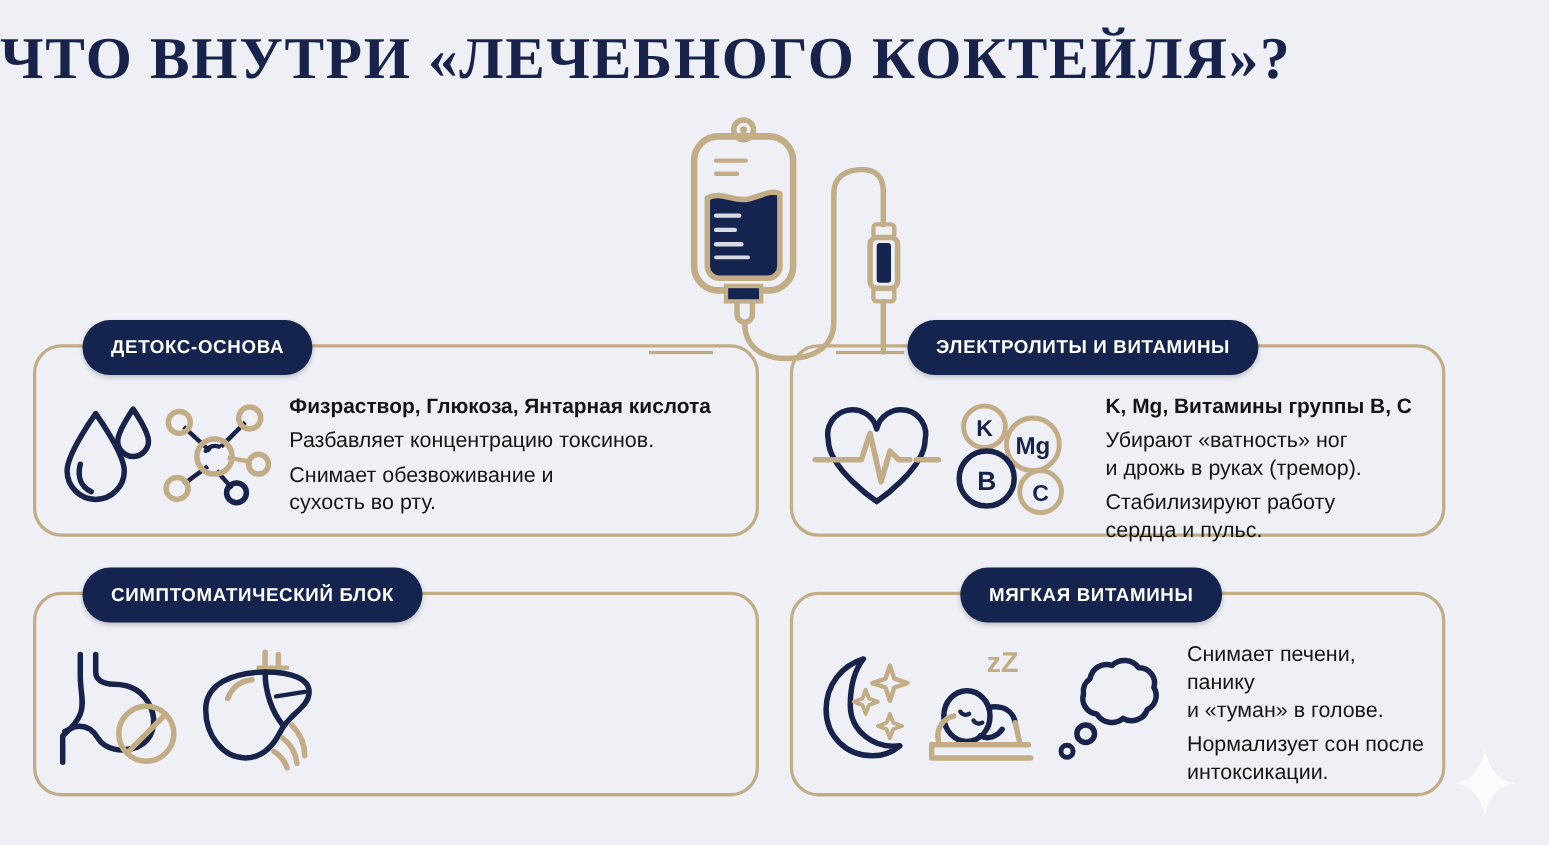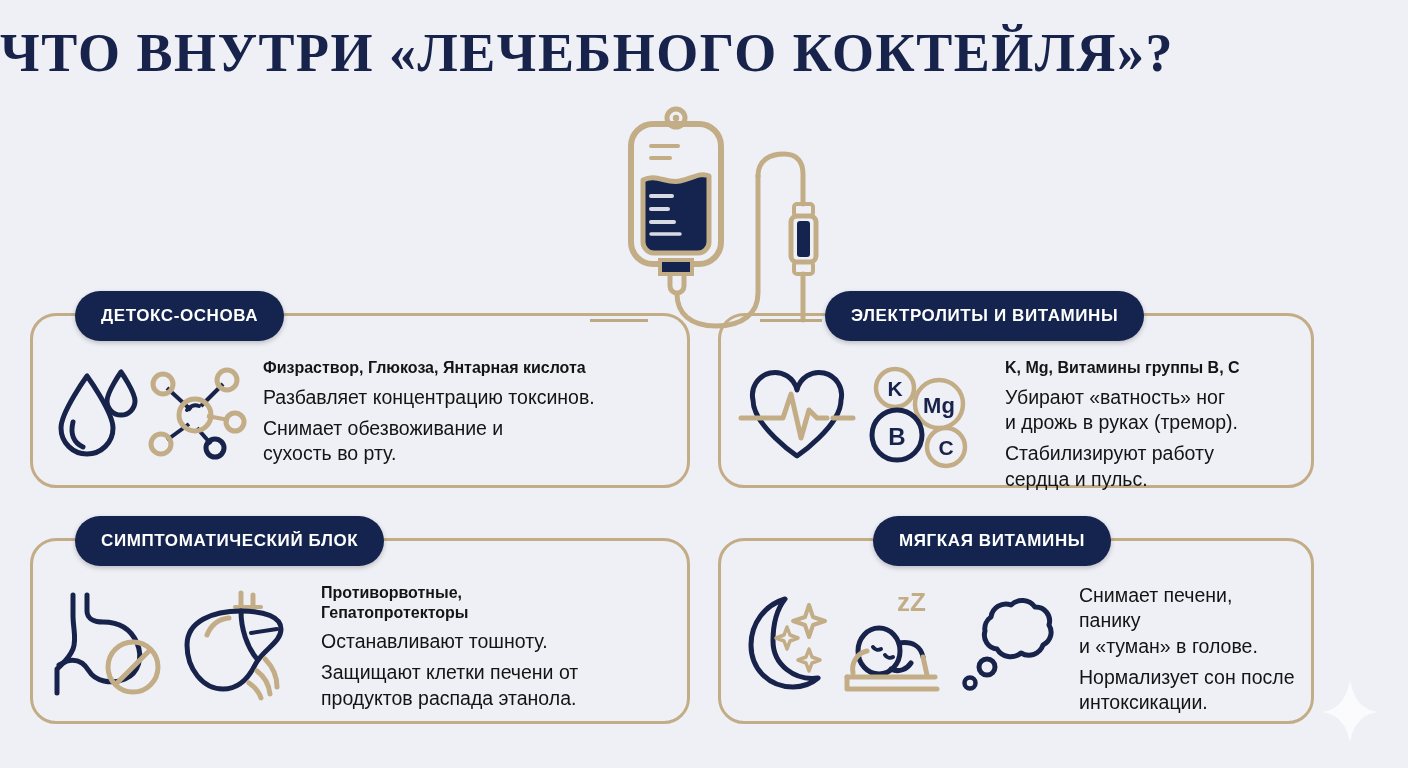--- a/index.html
+++ b/index.html
@@ -97,21 +97,21 @@
     padding-top: 8px;
   }
   .card-text {
     flex: 1 1 auto;
     padding-left: 10px;
     padding-top: 2px;
     color: #141414;
   }
   .lead {
     font-weight: 700;
-    font-size: 16px;
+    font-size: 19px;
     line-height: 1.22;
     margin-bottom: 7px;
     white-space: pre-line;
   }
   .para {
     font-size: 19.5px;
     line-height: 1.3;
     margin-bottom: 6px;
     white-space: pre-line;
   }
@@ -273,27 +273,20 @@
                    C104,28 88,22 64,22 Z" fill="none" stroke="#17234a" stroke-width="5" stroke-linejoin="round"></path>
           <path d="M64,22 C64,40 70,58 80,70" fill="none" stroke="#17234a" stroke-width="5" stroke-linecap="round"></path>
           <path d="M74,44 L100,40" fill="none" stroke="#17234a" stroke-width="4" stroke-linecap="round"></path>
           <path d="M30,46 C34,36 42,30 52,29" fill="none" stroke="#c2ad86" stroke-width="5" stroke-linecap="round"></path>
           <path d="M88,70 C96,78 100,88 100,98" fill="none" stroke="#c2ad86" stroke-width="5" stroke-linecap="round"></path>
           <path d="M80,82 C88,88 92,96 93,105" fill="none" stroke="#c2ad86" stroke-width="5" stroke-linecap="round"></path>
           <path d="M72,94 C78,98 82,103 84,109" fill="none" stroke="#c2ad86" stroke-width="5" stroke-linecap="round"></path>
         </svg>
       </span>
     </div>
-    <div class="card-text">
-      <div class="lead">Противорвотные,
-Гепатопротекторы</div>
-      <div class="para">Останавливают тошноту.</div>
-      <div class="para">Защищают клетки печени от
-продуктов распада этанола.</div>
-    </div>
   </div>
 </div>
 
 <div class="card card-row-2 card-right" id="card-4">
   <div class="card-header" style="left:152px;">МЯГКАЯ ВИТАМИНЫ</div>
   <div class="card-body">
     <div class="card-icons">
 
       <span>
         <svg width="96" height="104" viewBox="0 0 96 104">

